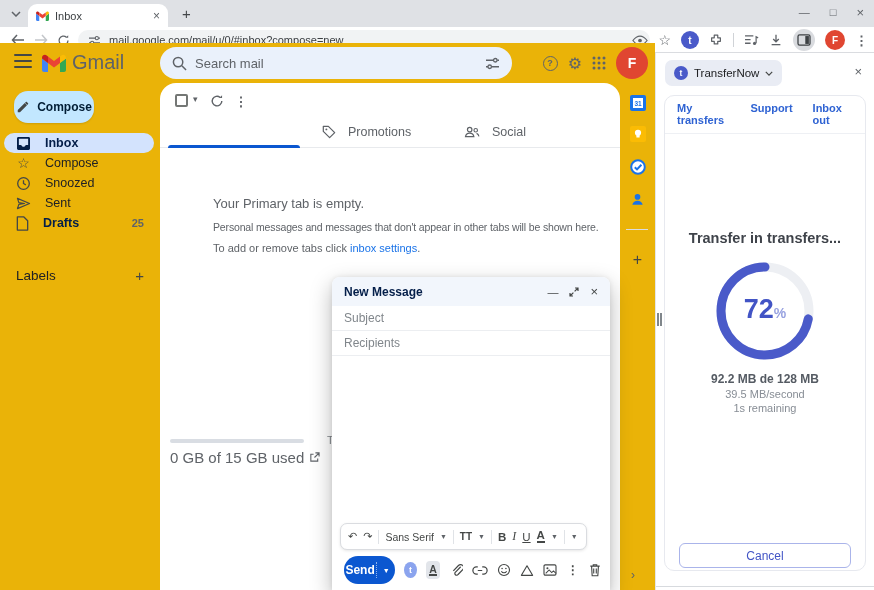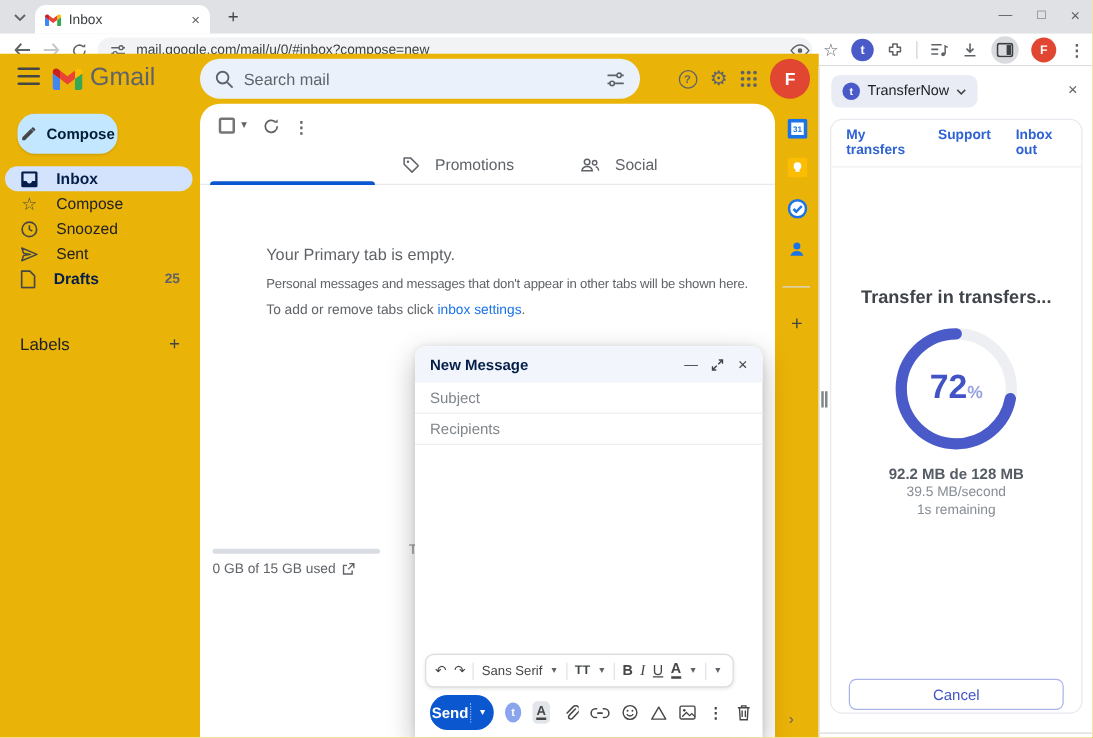--- a/index.html
+++ b/index.html
@@ -60,21 +60,21 @@
   .lt-ic { position:absolute; top:1px; width:18px; height:18px; color:#5f6368; }
   .tabs-row { position:absolute; top:32px; left:0; right:0; height:33px; border-bottom:1px solid #e8eaed; }
   .mail-tab { position:absolute; top:0; height:33px; display:flex; align-items:center; gap:12px; padding-left:14px; font-size:12.5px; color:#5f6368; }
   .mail-tab.active { color:#0b57d0; font-weight:bold; }
   .tab-underline { position:absolute; left:8px; top:62px; width:132px; height:3px; background:#0b57d0; border-radius:3px 3px 0 0; }
   .empty-l1 { position:absolute; left:53px; top:113px; font-size:13px; color:#5f6368; }
   .empty-l2 { position:absolute; left:53px; top:138px; font-size:10.5px; letter-spacing:-0.15px; color:#5f6368; white-space:nowrap; }
   .empty-l3 { position:absolute; left:53px; top:159px; font-size:11px; color:#5f6368; white-space:nowrap; }
   .empty-l3 a { color:#1a73e8; text-decoration:none; }
   .storage-bar { position:absolute; left:10px; top:356px; width:134px; height:4px; background:#d9dde3; border-radius:2px; }
-  .storage-text { position:absolute; left:10px; top:366px; font-size:11px; color:#5f6368; display:flex; align-items:center; gap:5px; }
+  .storage-text { position:absolute; left:10px; top:366px; font-size:15px; color:#5f6368; display:flex; align-items:center; gap:5px; }
   .footer-partial { position:absolute; left:167px; top:351px; font-size:11px; color:#80868b; }
 
   
   .gm-companion { position:absolute; top:40px; left:620px; width:35px; bottom:0; }
   .comp-ic { position:absolute; left:9px; width:17px; height:17px; }
   .comp-div { position:absolute; left:6px; top:146px; width:22px; height:1px; background:#dadce0; }
   .comp-plus { position:absolute; left:9px; top:168px; width:17px; height:17px; color:#444746; font-size:16px; }
   .comp-arrow { position:absolute; left:11px; bottom:8px; color:#5f6368; font-size:12px; }
 
   

